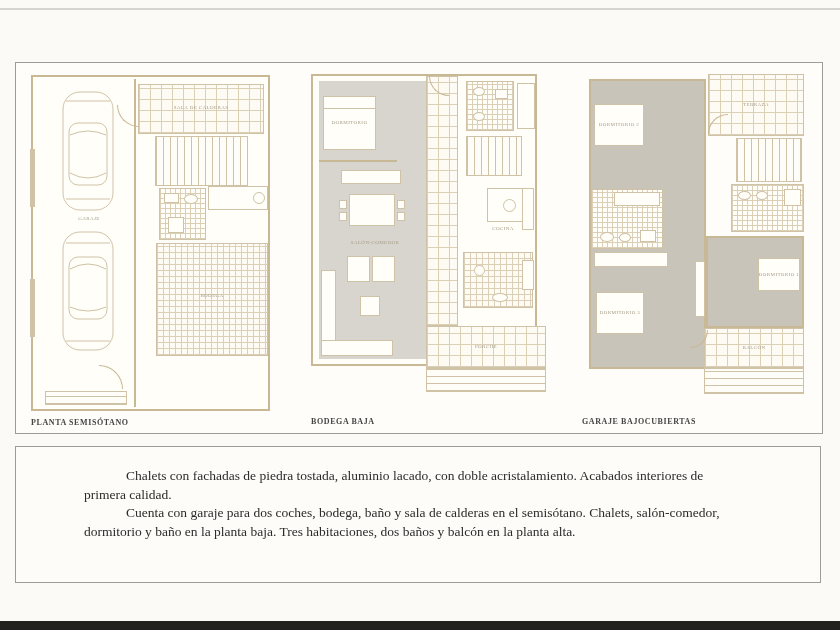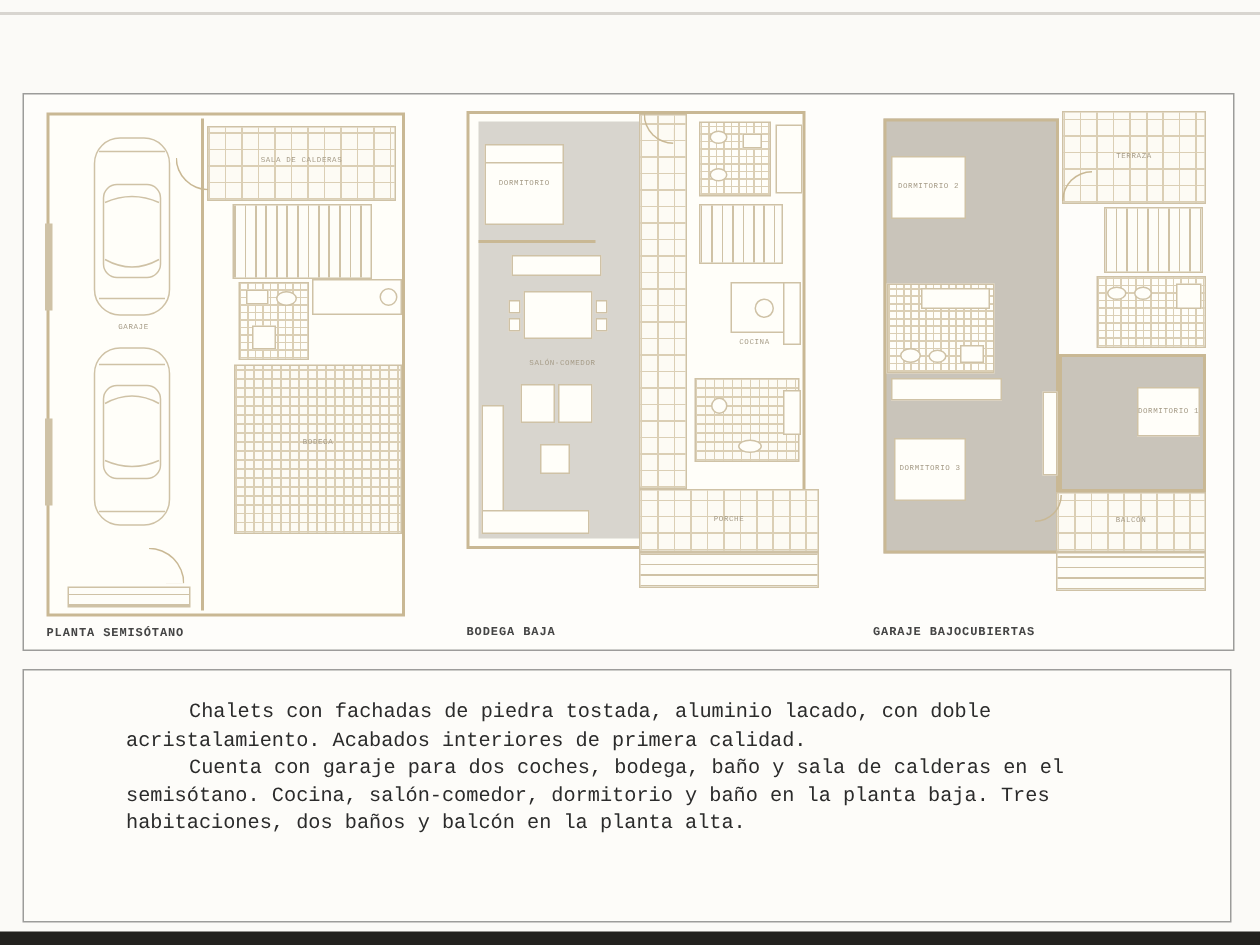--- a/index.html
+++ b/index.html
@@ -1,22 +1,22 @@
 <!DOCTYPE html>
 <html style="--page-bg: #fbfaf7; --top-rule: #d8d5d0; --bottom-bar: #22211e; --box-border: #9c9c9a; --wall: #c9b894; --wall-light: #cfc2a6; --grid: #dbcfb5; --shade-light: #d8d5ce; --shade-dark: #c9c4ba; --room-label: #a79d89; --plan-label: #454545; --body-text: #2b2b2b;"><head>
 <meta charset="utf-8">
 <style>
   html,body{margin:0;padding:0;}
   .page{position:relative;width:840px;height:630px;background:var(--page-bg,#fbfaf7);overflow:hidden;
-        font-family:Liberation Mono, monospace;}
+        font-family:Liberation Serif, serif;}
   .a{position:absolute;box-sizing:border-box;}
   .top-rule{left:0;top:8px;width:840px;height:2px;background:var(--top-rule,#d8d5d0);}
   .bottom-bar{left:0;top:621px;width:840px;height:9px;background:var(--bottom-bar,#22211e);}
   .figure-box{left:15px;top:62px;width:808px;height:372px;border:1px solid var(--box-border,#9c9c9a);background:#fefdfa;}
-  .text-box{left:15px;top:446px;width:806px;height:169px;border:1px solid var(--box-border,#9c9c9a);background:#fdfcf9;}
+  .text-box{left:15px;top:446px;width:806px;height:137px;border:1px solid var(--box-border,#9c9c9a);background:#fdfcf9;}
   .text-box p{margin:0 78px 0 68px;text-indent:42px;font-size:13.5px;line-height:18.5px;color:var(--body-text,#2b2b2b);}
   .text-box p:first-of-type{margin-top:20px;}
   .plan{position:absolute;}
   .plan-label{position:absolute;font-size:8px;font-weight:700;letter-spacing:.6px;color:var(--plan-label,#454545);white-space:nowrap;}
   .rlabel{position:absolute;font-size:5px;letter-spacing:.4px;color:var(--room-label,#a79d89);text-align:center;line-height:1.1;white-space:nowrap;}
   .outline{border:2px solid var(--wall,#c9b894);background:#fffef9;}
   .wallseg{background:var(--wall,#c9b894);}
   .furn{background:#fffef9;border:1px solid var(--wall-light,#cfc2a6);}
   .oval{background:#fffef9;border:1px solid var(--wall-light,#cfc2a6);border-radius:50%;}
   .shadeL{background:var(--shade-light,#d8d5ce);}
@@ -202,18 +202,18 @@
       <div class="rlabel" style="left:150px;top:271px;width:36px;">BALCÓN</div>
       <div class="a steps-h" style="left:118px;top:294px;width:100px;height:26px;"></div>
       <div class="a" style="left:104px;top:256px;width:18px;height:18px;border-right:1px solid var(--wall,#c9b894);border-bottom:1px solid var(--wall,#c9b894);border-radius:0 0 100% 0;"></div>
     </div>
     <div class="plan-label" style="left:566px;top:354px;">GARAJE BAJOCUBIERTAS</div>
 
   </section>
 
   <section class="a text-box">
     <p>Chalets con fachadas de piedra tostada, aluminio lacado, con doble acristalamiento. Acabados interiores de primera calidad.</p>
-    <p>Cuenta con garaje para dos coches, bodega, baño y sala de calderas en el semisótano. Cocina, salón-comedor, dormitorio y baño en la planta baja. Tres habitaciones, dos baños y balcón en la planta alta.</p>
+    <p>Cuenta con garaje para dos coches, bodega, baño y sala de calderas en el semisótano. Chalets, salón-comedor, dormitorio y baño en la planta baja. Tres habitaciones, dos baños y balcón en la planta alta.</p>
   </section>
 
   <div class="a bottom-bar"></div>
 
 </div>
 
 </body></html>

